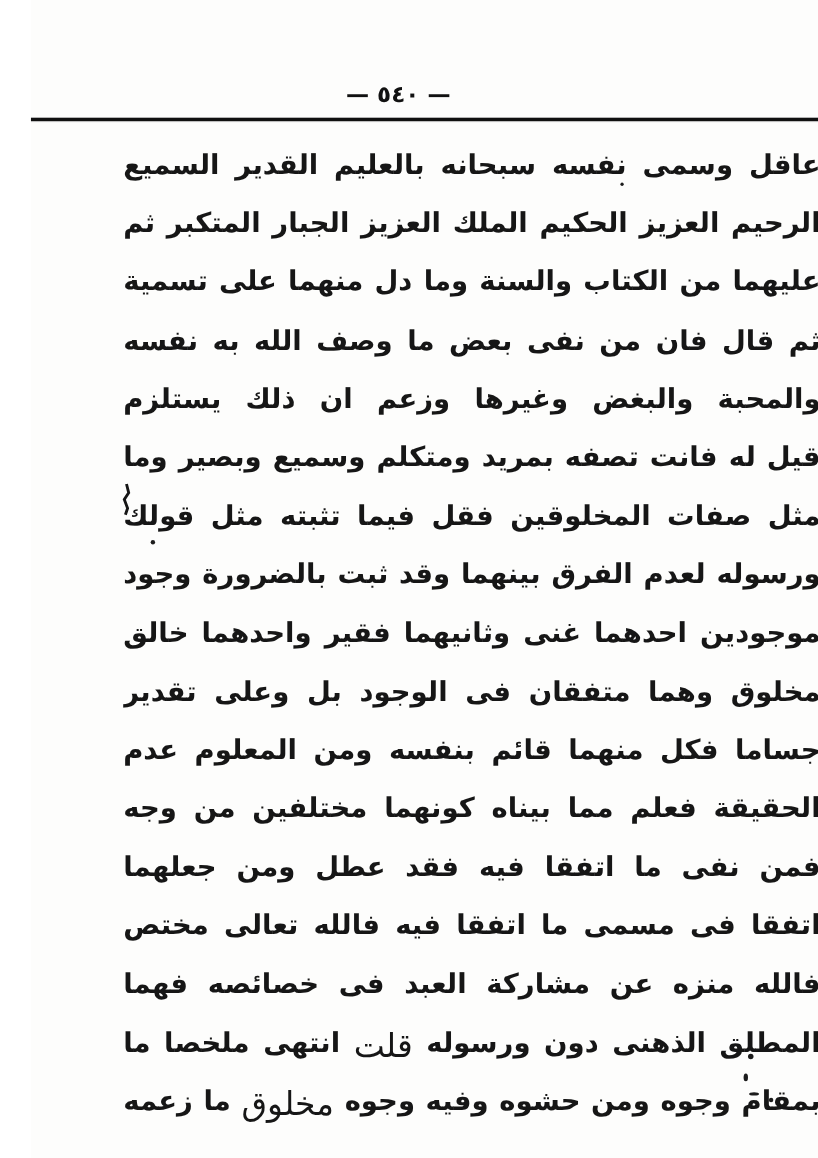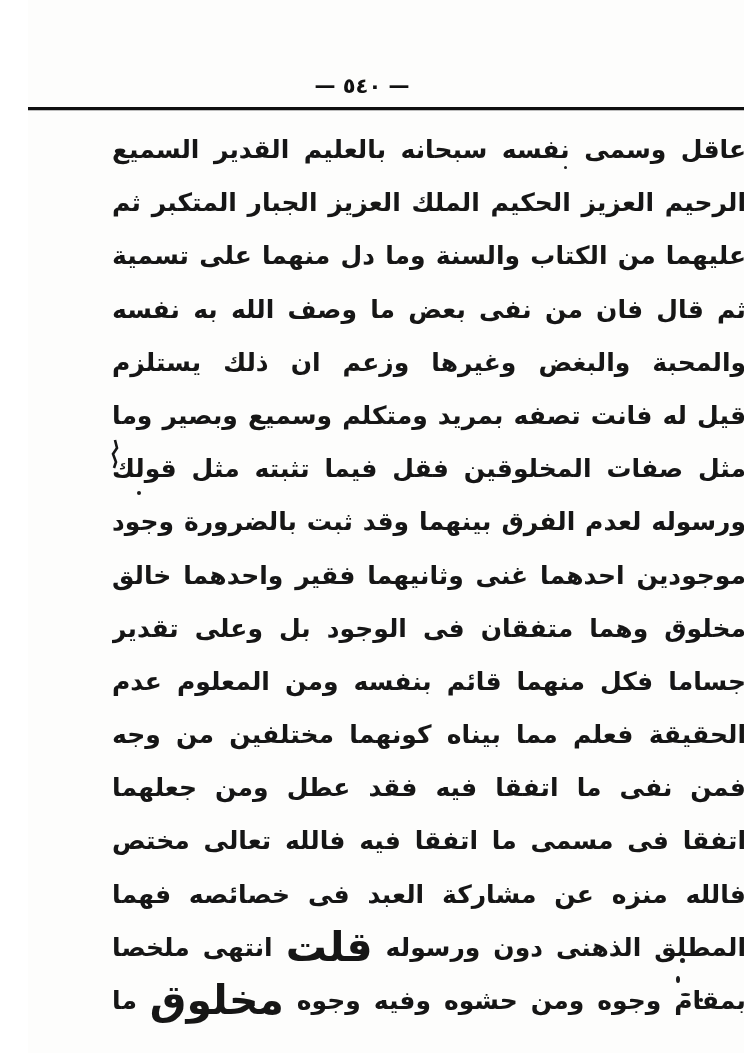--- a/index.html
+++ b/index.html
@@ -40,22 +40,22 @@
     color: #161616;
   }
   .line {
     height: 53.2px;
     line-height: 53.2px;
     text-align: justify;
     text-align-last: justify;
     overflow: hidden;
   }
   .big-word {
-    font-size: 41px;
-    font-weight: 700;
+    font-size: 30px;
+    font-weight: 400;
     line-height: 1;
     vertical-align: -5px;
   }
   .margin-mark {
     position: absolute;
     left: 80px;
     top: 438px;
   }
   .speck {
     position: absolute;

